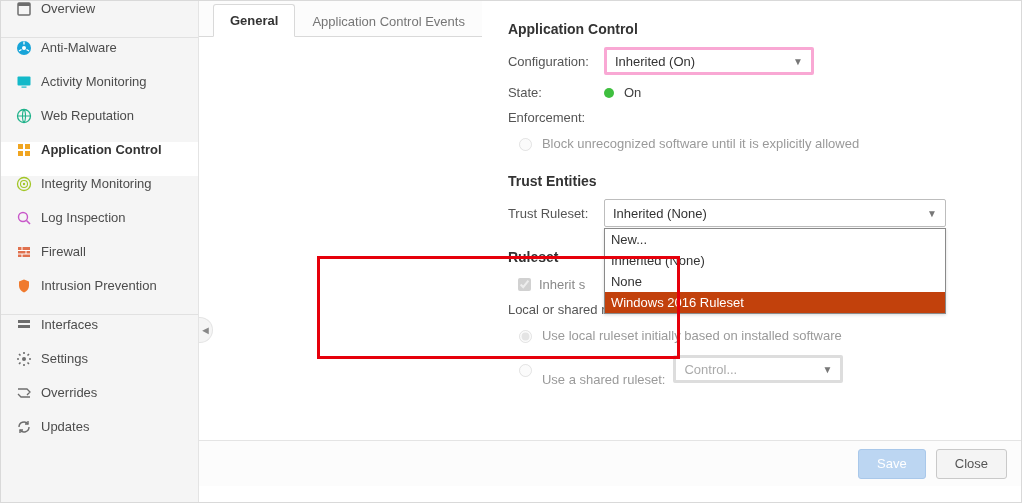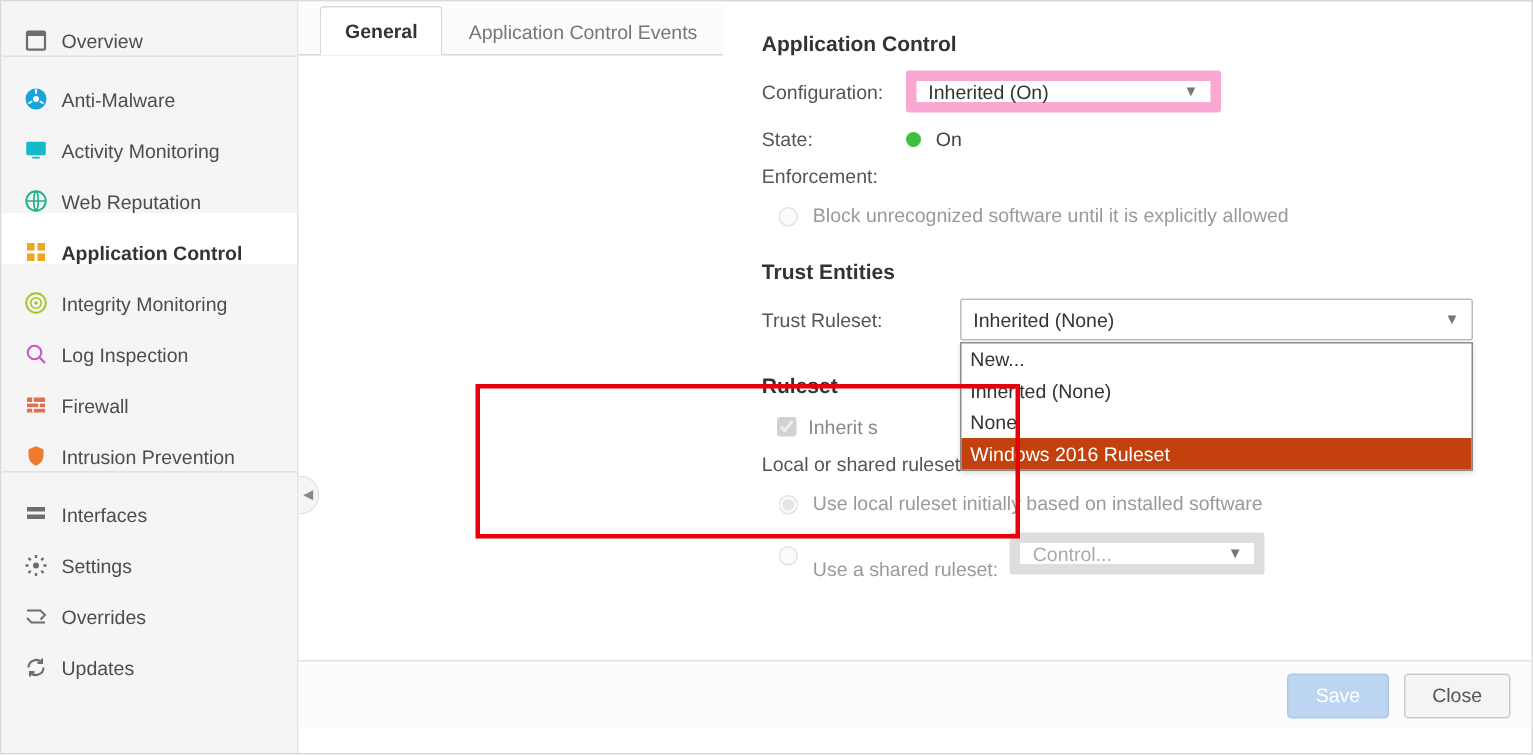--- a/index.html
+++ b/index.html
@@ -19,21 +19,21 @@
   .sidebar {
     width: 198px;
     min-width: 198px;
     background: #f5f5f5;
     border-right: 1px solid #e4e4e4;
     height: 100%;
     position: relative;
   }
   .sidebar-item {
     display: flex;
-    align-items: flex-end;
+    align-items: flex-start;
     height: 34px;
     padding: 0 10px 0 12px;
     cursor: pointer;
     color: #4c4c4c;
   }
   .sidebar-item.active {
     background: #fff;
     font-weight: bold;
     color: #333;
   }
@@ -85,35 +85,35 @@
     border-bottom: 1px solid #fff;
     background: #fff;
     border-radius: 3px 3px 0 0;
   }
   .content { padding: 16px 26px 10px 26px; flex:1; overflow:hidden; }
   h3.section { font-size: 14px; font-weight: bold; margin: 4px 0 10px 0; color:#333; }
   .row { display:flex; align-items:center; margin-bottom:10px; }
   .row .label { width: 96px; color:#555; }
   .select {
     width: 210px; height: 28px;
-    border: 7px solid #f9a8d4;
+    border: 3px solid #f9a8d4;
     border-radius: 2px;
     background: #fff;
     display:flex; align-items:center; justify-content:space-between;
     padding: 0 8px; color:#333; cursor:pointer;
   }
   .select.small{width:170px;}
   .caret { font-size:10px; color:#777; }
   .status-dot{width:10px;height:10px;border-radius:50%;background:#3fbf3f;display:inline-block;margin-right:10px;}
   .radio-opt{display:flex;align-items:center;margin-bottom:8px;color:#9a9a9a;}
   .radio-opt input{margin-right:10px;}
   .radio-opt.disabled input{opacity:.6;}
   .chk-line{display:flex;align-items:center;margin:8px 0 8px 6px;color:#888;}
   .chk-line input{margin-right:8px;}
-  .trust-wrap{position:relative;margin-left:36px;}
+  .trust-wrap{position:relative;}
   .trust-select{
     width:342px;height:28px;border:1px solid #bdbdbd;background:#fff;
     display:flex;align-items:center;justify-content:space-between;
     padding:0 8px;cursor:pointer;color:#333;border-radius:2px;
   }
   .dropdown-panel{
     position:absolute;left:0;top:29px;width:342px;
     border:1px solid #8a8a8a;background:#fff;z-index:5;
     box-shadow:0 1px 3px rgba(0,0,0,.15);
   }

